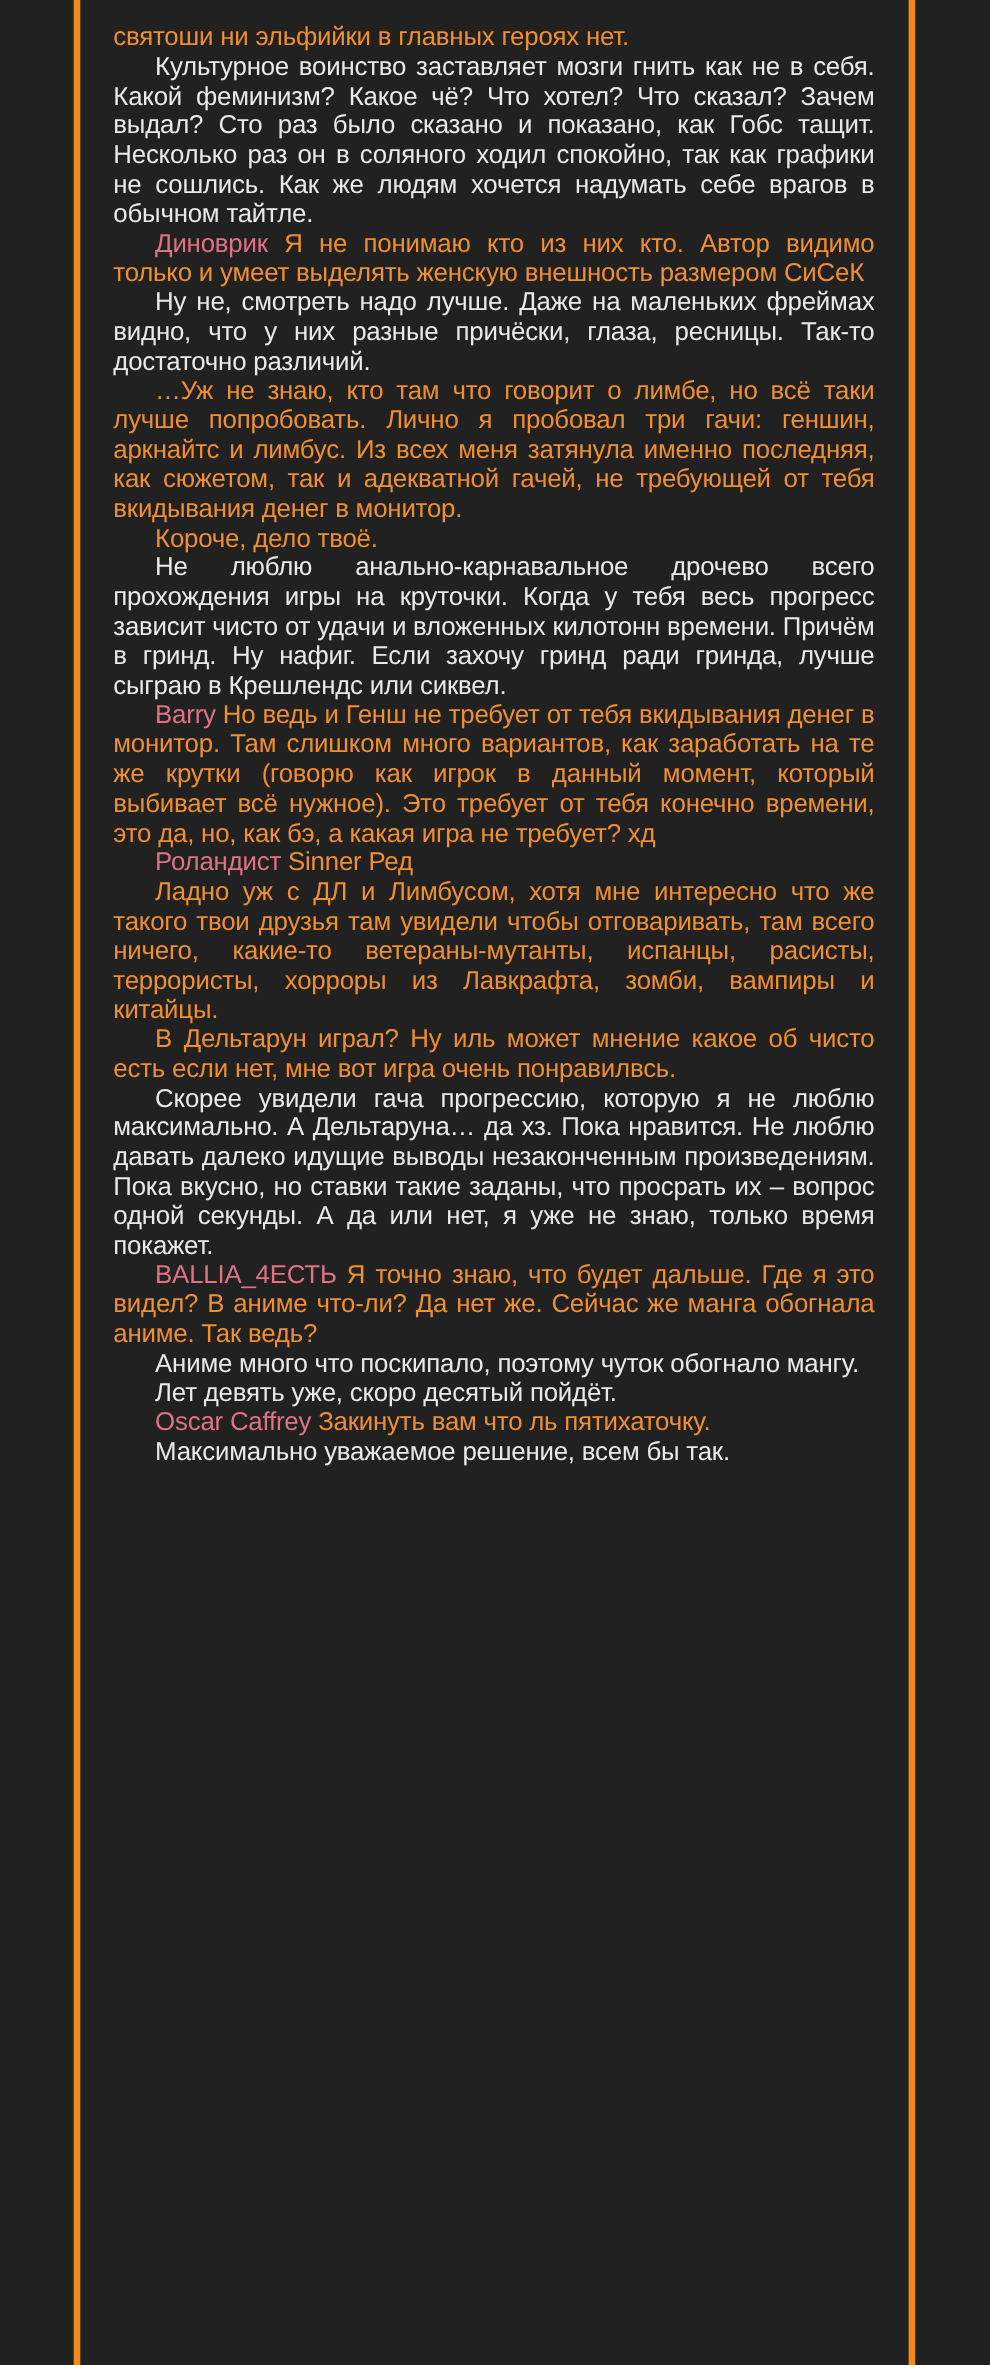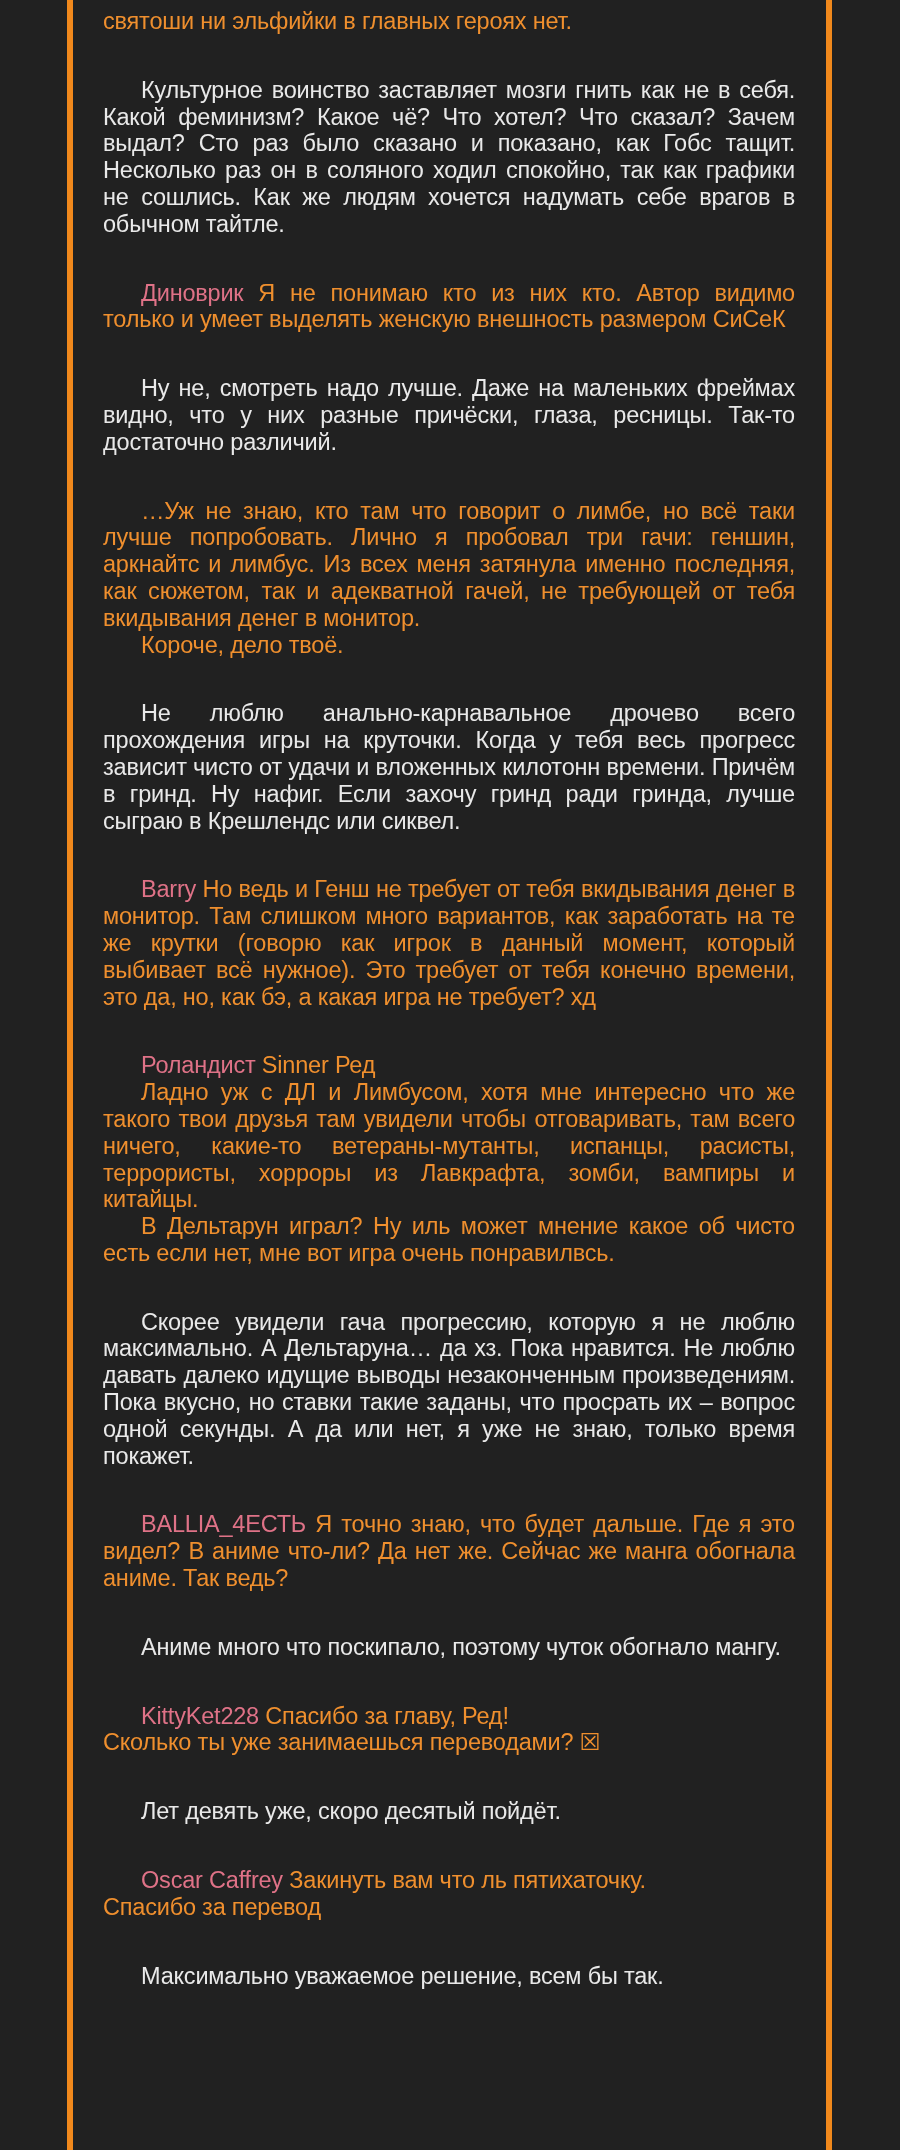--- a/index.html
+++ b/index.html
@@ -17,24 +17,24 @@
     position:relative;
     font-family:"Liberation Sans",sans-serif;
   }
   .border-v{
     position:absolute;top:0;bottom:0;width:6px;
     background:var(--c-border);
   }
   .border-v.left{left:67px;}
   .border-v.right{left:826px;}
   #content{
-    position:absolute;left:103px;top:0;width:692px;
+    position:absolute;left:103px;top:12px;width:692px;
     padding-top:8px;
   }
-  .comment + .comment{margin-top:42px;}
+  .comment + .comment{}
   .comment p{
     margin:0;
     text-align:justify;
     font-size:23.5px;
     line-height:26.8px;
     letter-spacing:-0.2px;
   }
   .comment p.indent{text-indent:38px;}
   .seg-username{color:var(--c-username);font-weight:normal;}
   .seg-reply{color:var(--c-reply);}
@@ -77,26 +77,21 @@
     <div class="comment">
       <p class="indent"><span class="seg-plain">Скорее увидели гача прогрессию, которую я не люблю максимально. А Дельтаруна… да хз. Пока нравится. Не люблю давать далеко идущие выводы незаконченным произведениям. Пока вкусно, но ставки такие заданы, что просрать их – вопрос одной секунды. А да или нет, я уже не знаю, только время покажет.</span></p>
     </div>
     <div class="comment">
       <p class="indent"><span class="seg-username">BALLIA_4ЕСТЬ</span> <span class="seg-reply">Я точно знаю, что будет дальше. Где я это видел? В аниме что-ли? Да нет же. Сейчас же манга обогнала аниме. Так ведь?</span></p>
     </div>
     <div class="comment">
       <p class="indent"><span class="seg-plain">Аниме много что поскипало, поэтому чуток обогнало мангу.</span></p>
     </div>
     <div class="comment">
-      <p class="indent"><span class="seg-username">KittyKet228</span> <span class="seg-reply">Спасибо за главу, Ред!</span></p>
-      <p class="noindent"><span class="seg-reply">Сколько ты уже занимаешься переводами? ☒</span></p>
-    </div>
-    <div class="comment">
       <p class="indent"><span class="seg-plain">Лет девять уже, скоро десятый пойдёт.</span></p>
     </div>
     <div class="comment">
       <p class="indent"><span class="seg-username">Oscar Caffrey</span> <span class="seg-reply">Закинуть вам что ль пятихаточку.</span></p>
-      <p class="noindent"><span class="seg-reply">Спасибо за перевод</span></p>
     </div>
     <div class="comment">
       <p class="indent"><span class="seg-plain">Максимально уважаемое решение, всем бы так.</span></p>
     </div>
   </div>
 
 </body></html>

